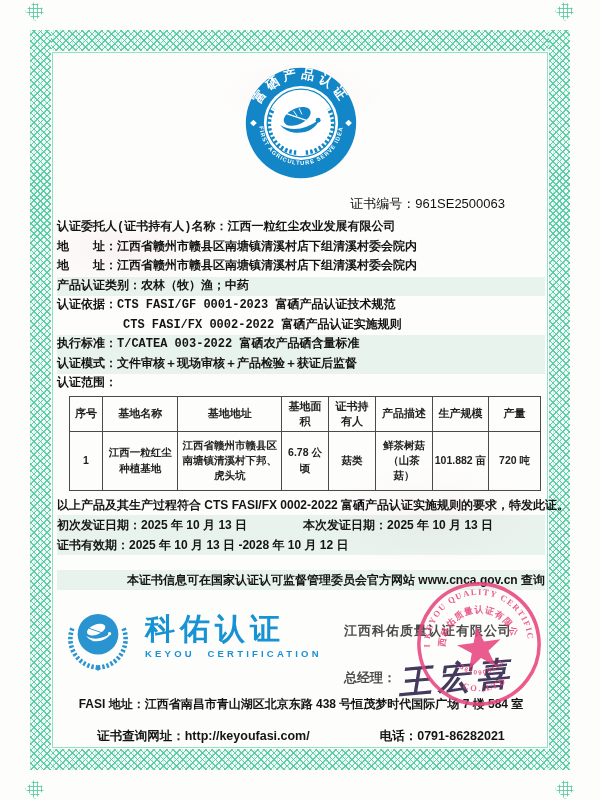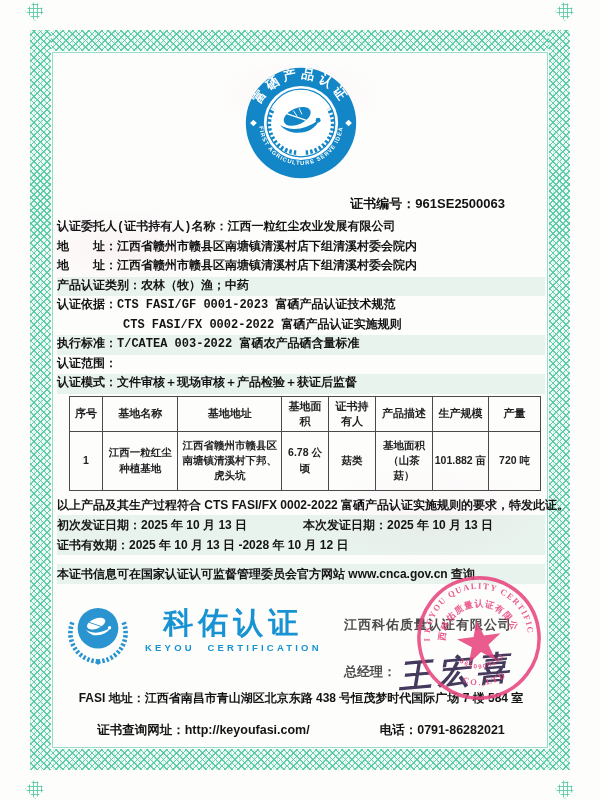--- a/index.html
+++ b/index.html
@@ -29,34 +29,34 @@
     background:
       repeating-linear-gradient(45deg, rgba(76,198,160,.8) 0 1px, transparent 1px 4px),
       repeating-linear-gradient(-45deg, rgba(76,198,160,.8) 0 1px, transparent 1px 4px);}
   .corner.tl{left:28px;top:4px}.corner.tr{right:28px;top:4px}
   .corner.bl{left:28px;bottom:4px}.corner.br{right:28px;bottom:4px}
 
   
   .content{position:absolute;left:57px;right:55px;top:54px;bottom:52px;z-index:2;}
   .emblem-wrap{text-align:center;margin-top:10px;}
   .title{font-size:31px;font-weight:900;letter-spacing:4px;text-align:center;margin-top:4px;color:#0c0c0c;}
-  .certno{font-size:13px;font-weight:700;text-align:right;padding-right:40px;margin:9px 0 5px;}
+  .certno{font-size:13px;font-weight:400;text-align:right;padding-right:40px;margin:9px 0 5px;}
   .line{font-size:12px;font-weight:700;line-height:19.5px;white-space:nowrap;color:#141414;font-family:Liberation Mono, monospace;}
   .line.indent{padding-left:66px;}
   .tint{background:rgba(130,195,160,.16);}
   table{border-collapse:collapse;table-layout:fixed;width:calc(100% - 16px);margin:2px 4px 4px 12px;}
   th,td{border:1px solid #4a4a4a;font-weight:700;text-align:center;padding:2px 2px;color:#222;}
   th{font-size:11px;height:23px;}
   td{font-size:10.5px;height:54px;line-height:1.45;}
   .stmt{font-size:12px;font-weight:700;line-height:20px;white-space:nowrap;color:#141414;}
   .dates-row{display:flex;gap:56px;}
-  .notice{text-align:left;margin-top:9px;}
+  .notice{text-align:right;margin-top:15px;}
   
   .footer{position:relative;height:92px;margin-top:6px;}
-  .keyou{display:flex;align-items:center;gap:10px;margin-left:4px;padding-top:4px;text-align:center;}
+  .keyou{display:flex;align-items:center;gap:10px;margin-left:4px;padding-top:4px;}
   .keyou-text .cn{font-size:30px;font-weight:900;color:#1793d3;letter-spacing:5px;line-height:32px;}
   .keyou-text .en{font-size:9.5px;font-weight:700;color:#1793d3;letter-spacing:3.2px;margin-top:3px;}
   .issuer{position:absolute;right:30px;top:26px;z-index:2;text-align:left;}
   .issuer .company{font-size:13px;font-weight:700;color:#4c4c4c;letter-spacing:1px;}
   .gm-row{display:flex;align-items:center;margin-top:16px;}
   .gm-label{font-size:13px;font-weight:700;color:#4c4c4c;}
   .signature{font-family:"Liberation Serif","DejaVu Serif",serif;font-style:italic;font-weight:700;
     font-size:33px;color:#453a5e;letter-spacing:6px;transform:rotate(-5deg);z-index:4;position:relative;margin-left:2px;}
   .seal-wrap{position:absolute;right:2px;top:-16px;width:128px;height:128px;z-index:3;opacity:.88;}
   .fasi-line{text-align:center;font-size:12px;font-weight:700;margin-top:8px;white-space:nowrap;color:#141414;}
@@ -111,22 +111,22 @@
 
     <div class="certno">证书编号：961SE2500063</div>
 
     <div class="line">认证委托人(证书持有人)名称：江西一粒红尘农业发展有限公司</div>
     <div class="line">地　　址：江西省赣州市赣县区南塘镇清溪村店下组清溪村委会院内</div>
     <div class="line">地　　址：江西省赣州市赣县区南塘镇清溪村店下组清溪村委会院内</div>
     <div class="line tint">产品认证类别：农林（牧）渔；中药</div>
     <div class="line">认证依据：CTS FASI/GF 0001-2023 富硒产品认证技术规范</div>
     <div class="line indent">CTS FASI/FX 0002-2022 富硒产品认证实施规则</div>
     <div class="line tint">执行标准：T/CATEA 003-2022 富硒农产品硒含量标准</div>
+    <div class="line tint">认证模式：文件审核＋现场审核＋产品检验＋获证后监督</div>
     <div class="line">认证范围：</div>
-    <div class="line tint">认证模式：文件审核＋现场审核＋产品检验＋获证后监督</div>
 
     <table>
       <colgroup>
         <col style="width:7%">
           <col style="width:16%">
           <col style="width:22%">
           <col style="width:10%">
         <col style="width:10%">
           <col style="width:12%">
           <col style="width:12%">
@@ -142,21 +142,21 @@
         <th>产品描述</th>
         <th>生产规模</th>
         <th>产量</th>
       </tr>
       <tr>
         <td>1</td>
         <td>江西一粒红尘种植基地</td>
         <td>江西省赣州市赣县区南塘镇清溪村下邦、虎头坑</td>
         <td>6.78 公顷</td>
         <td>菇类</td>
-        <td>基地面积（山茶菇）</td>
+        <td>鲜茶树菇（山茶菇）</td>
         <td>101.882 亩</td>
         <td>720 吨</td>
       </tr>
     </tbody>
       </table>
 
     <div class="stmt">以上产品及其生产过程符合 CTS FASI/FX 0002-2022 富硒产品认证实施规则的要求，特发此证。</div>
     <div class="dates-row tint">
       <span class="stmt">初次发证日期：2025 年 10 月 13 日</span>
       <span class="stmt">本次发证日期：2025 年 10 月 13 日</span>

